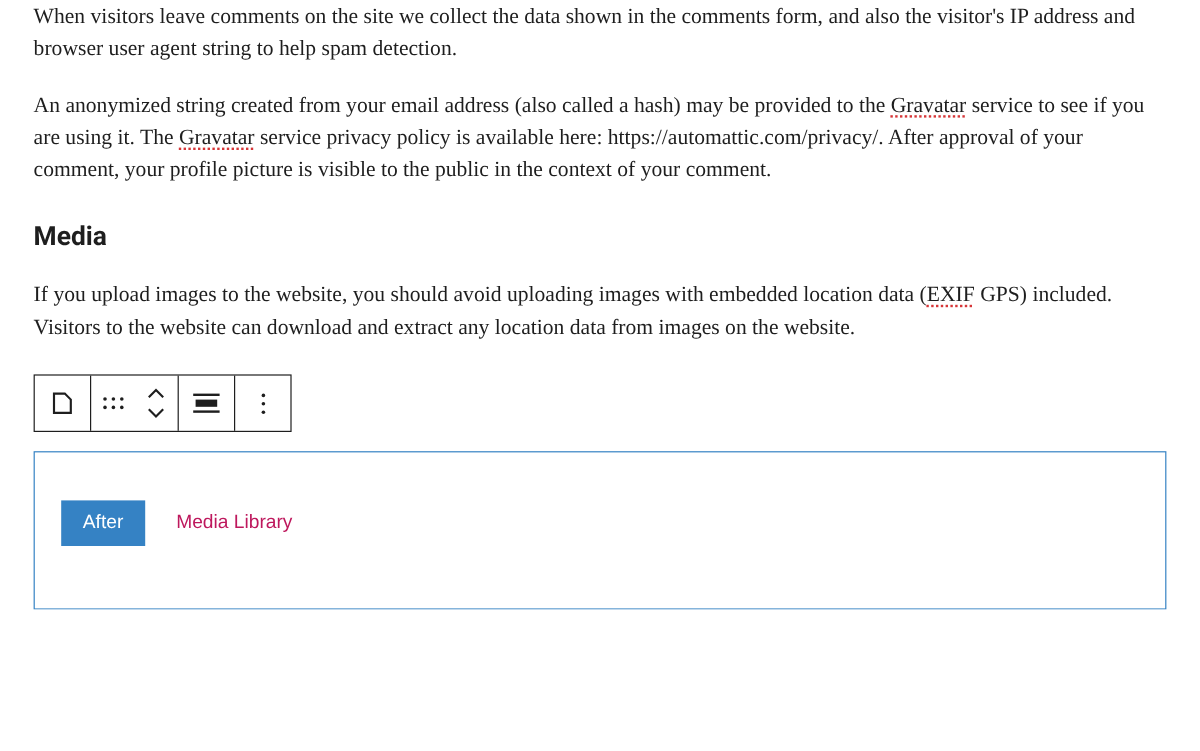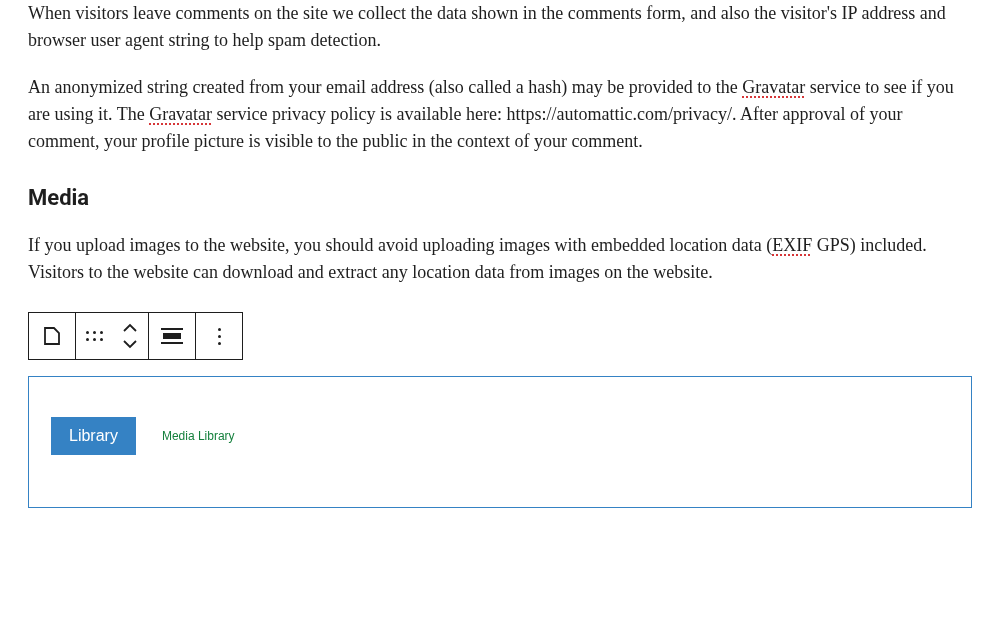--- a/index.html
+++ b/index.html
@@ -16,21 +16,21 @@
     .arrows { display: flex; flex-direction: column; width: 36px; height: 46px; align-items: center; justify-content: center; }
     .arrows button { background: none; border: none; cursor: pointer; padding: 0; height: 14px; display: flex; align-items: center; justify-content: center; }
     .arrows svg { width: 20px; height: 12px; }
     .file-block { border: 1.5px solid #3582c4; padding: 40px 22px 52px 22px; }
     .file-header { display: flex; align-items: center; margin-bottom: 20px; }
     .file-header svg { width: 24px; height: 24px; margin-right: 14px; }
     .file-title { font-size: 24px; font-weight: 400; }
     .file-desc { font-size: 16px; margin-bottom: 22px; }
     .file-actions { display: flex; align-items: center; gap: 26px; }
     .upload-btn { background: #3582c4; color: #fff; border: none; padding: 10px 18px; font-size: 16px; cursor: pointer; }
-    .media-lib-btn { background: none; border: none; color: #15803d; font-size: 12px; cursor: pointer; }
+    .media-lib-btn { background: none; border: none; color: #be185d; font-size: 16px; cursor: pointer; }
     .dots-v { display: flex; flex-direction: column; gap: 4px; align-items: center; justify-content: center; }
     .dots-v span { width: 3px; height: 3px; background: #1e1e1e; border-radius: 50%; }
     .drag-grid { display: grid; grid-template-columns: repeat(3, 3px); grid-template-rows: repeat(2, 3px); gap: 4px 4px; }
     .drag-grid span { width: 3px; height: 3px; background: #1e1e1e; border-radius: 50%; }
     .align-icon { display: flex; flex-direction: column; gap: 3px; align-items: center; width: 22px; }
     .align-icon .bar-thin { height: 2px; width: 22px; background: #1e1e1e; }
     .align-icon .bar-thick { height: 6px; width: 18px; background: #1e1e1e; }
   </style>
 </head>
 <body>
@@ -92,21 +92,21 @@
           <span></span>
           <span></span>
           <span></span>
         </span>
     </button>
   </div>
 </div>
 
 <div class="file-block">
   <div class="file-actions">
-    <button class="upload-btn">Library</button>
+    <button class="upload-btn">After</button>
     <button class="media-lib-btn">Media Library</button>
   </div>
 </div>
 
 
 
 
 
 
 </body></html>

